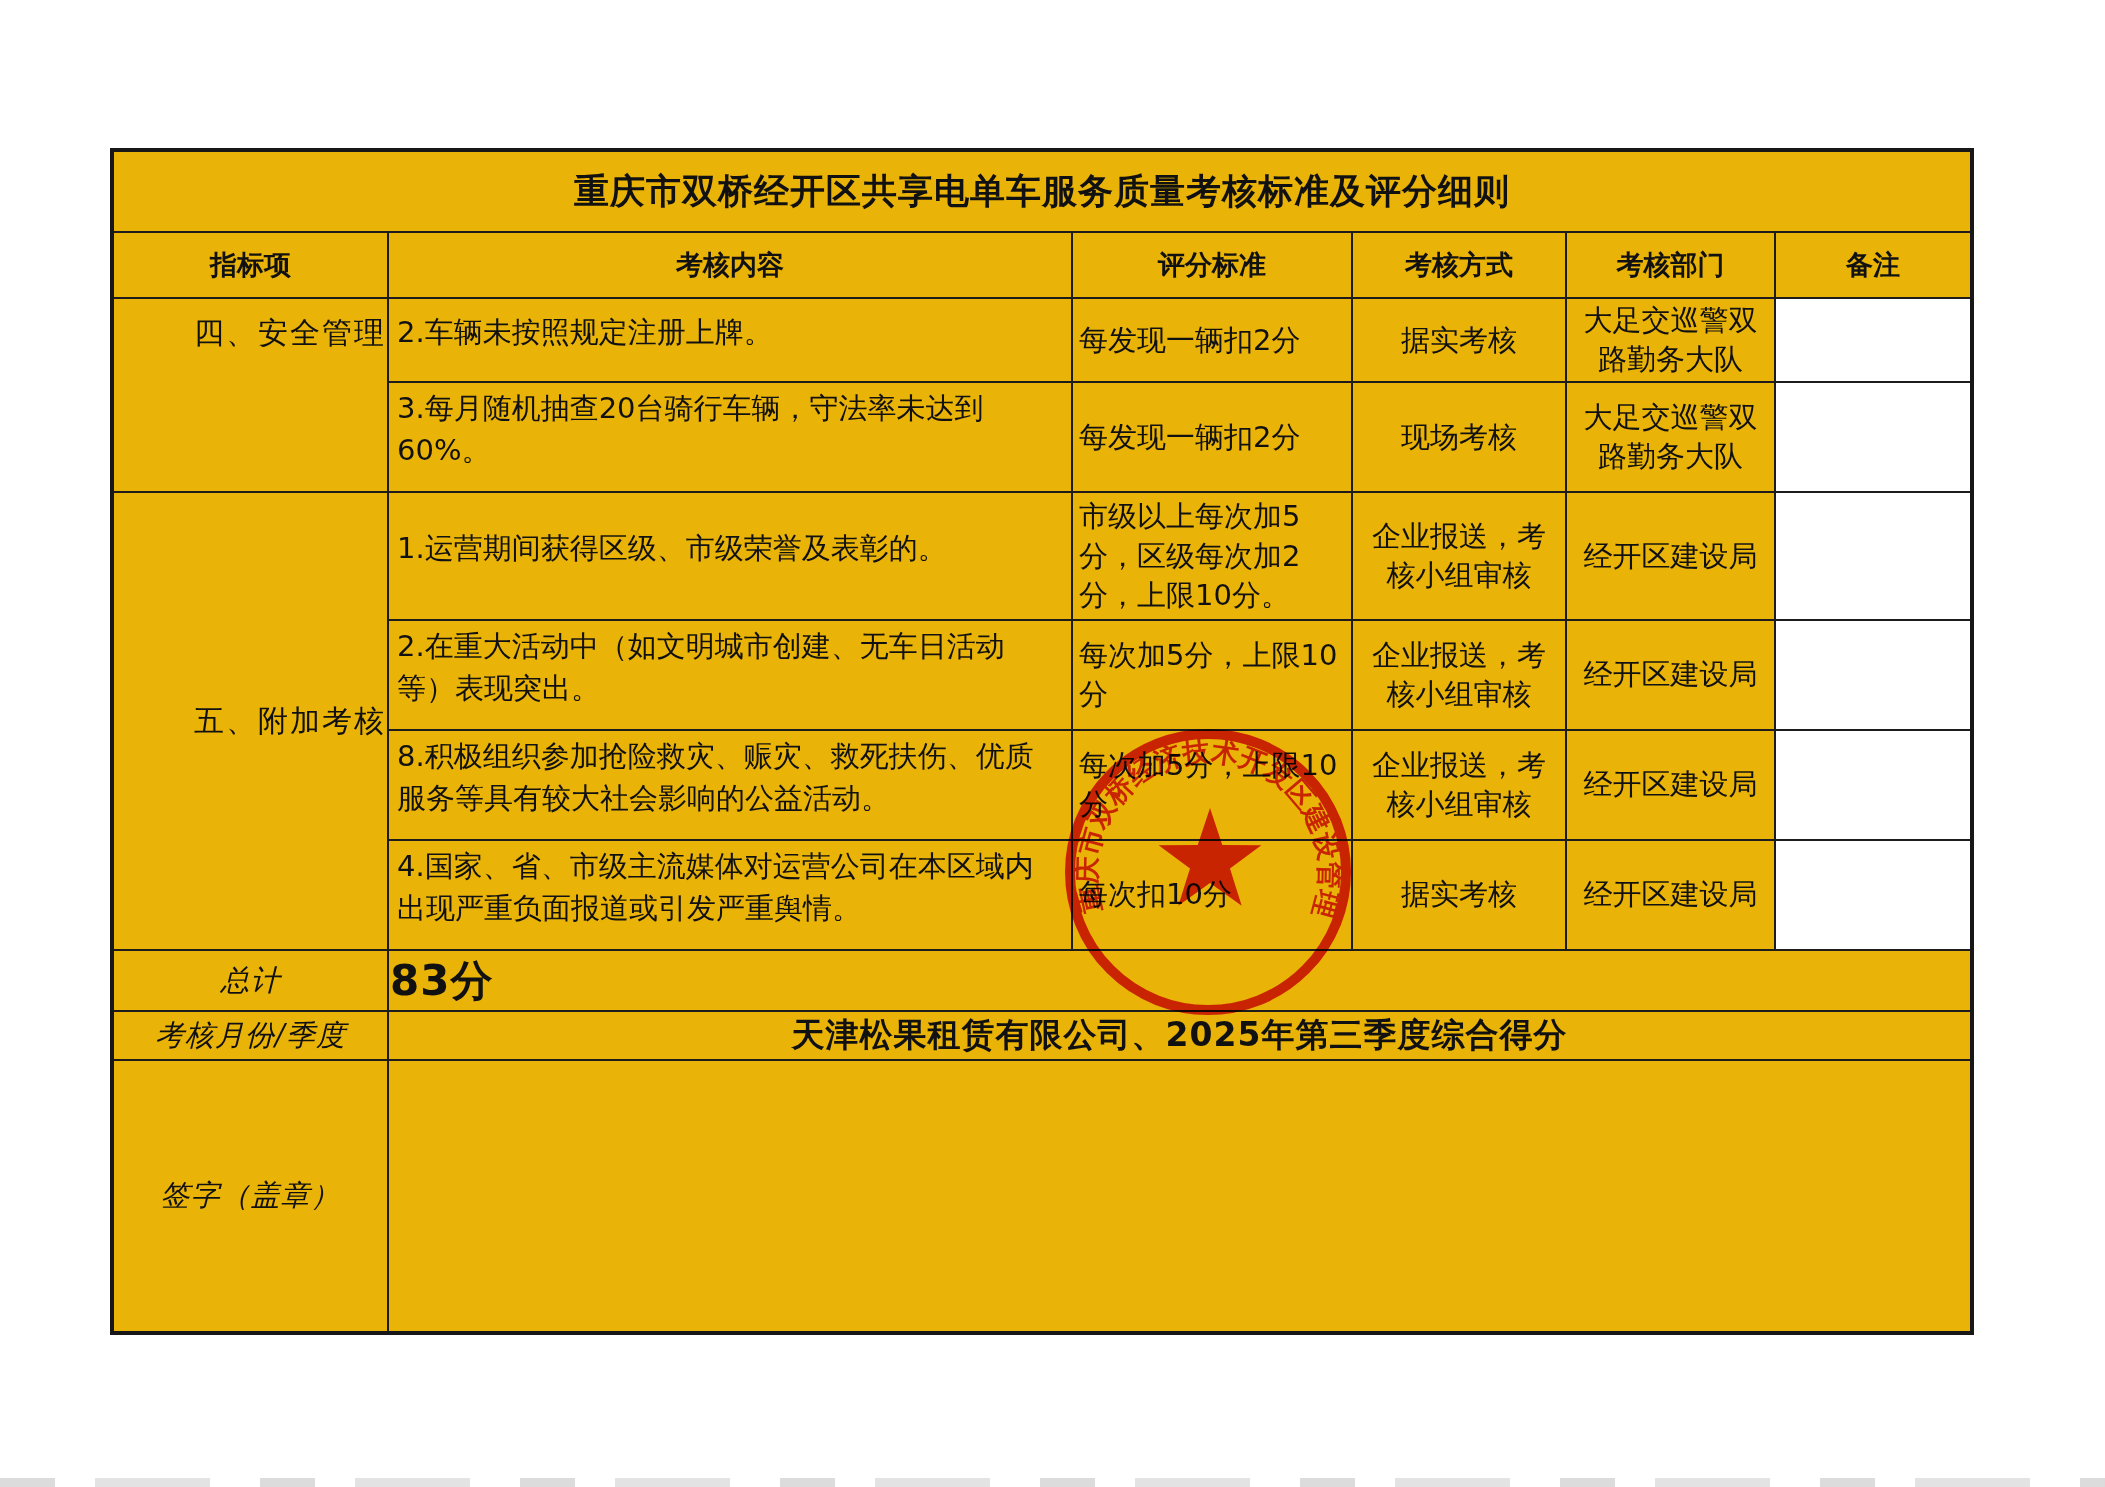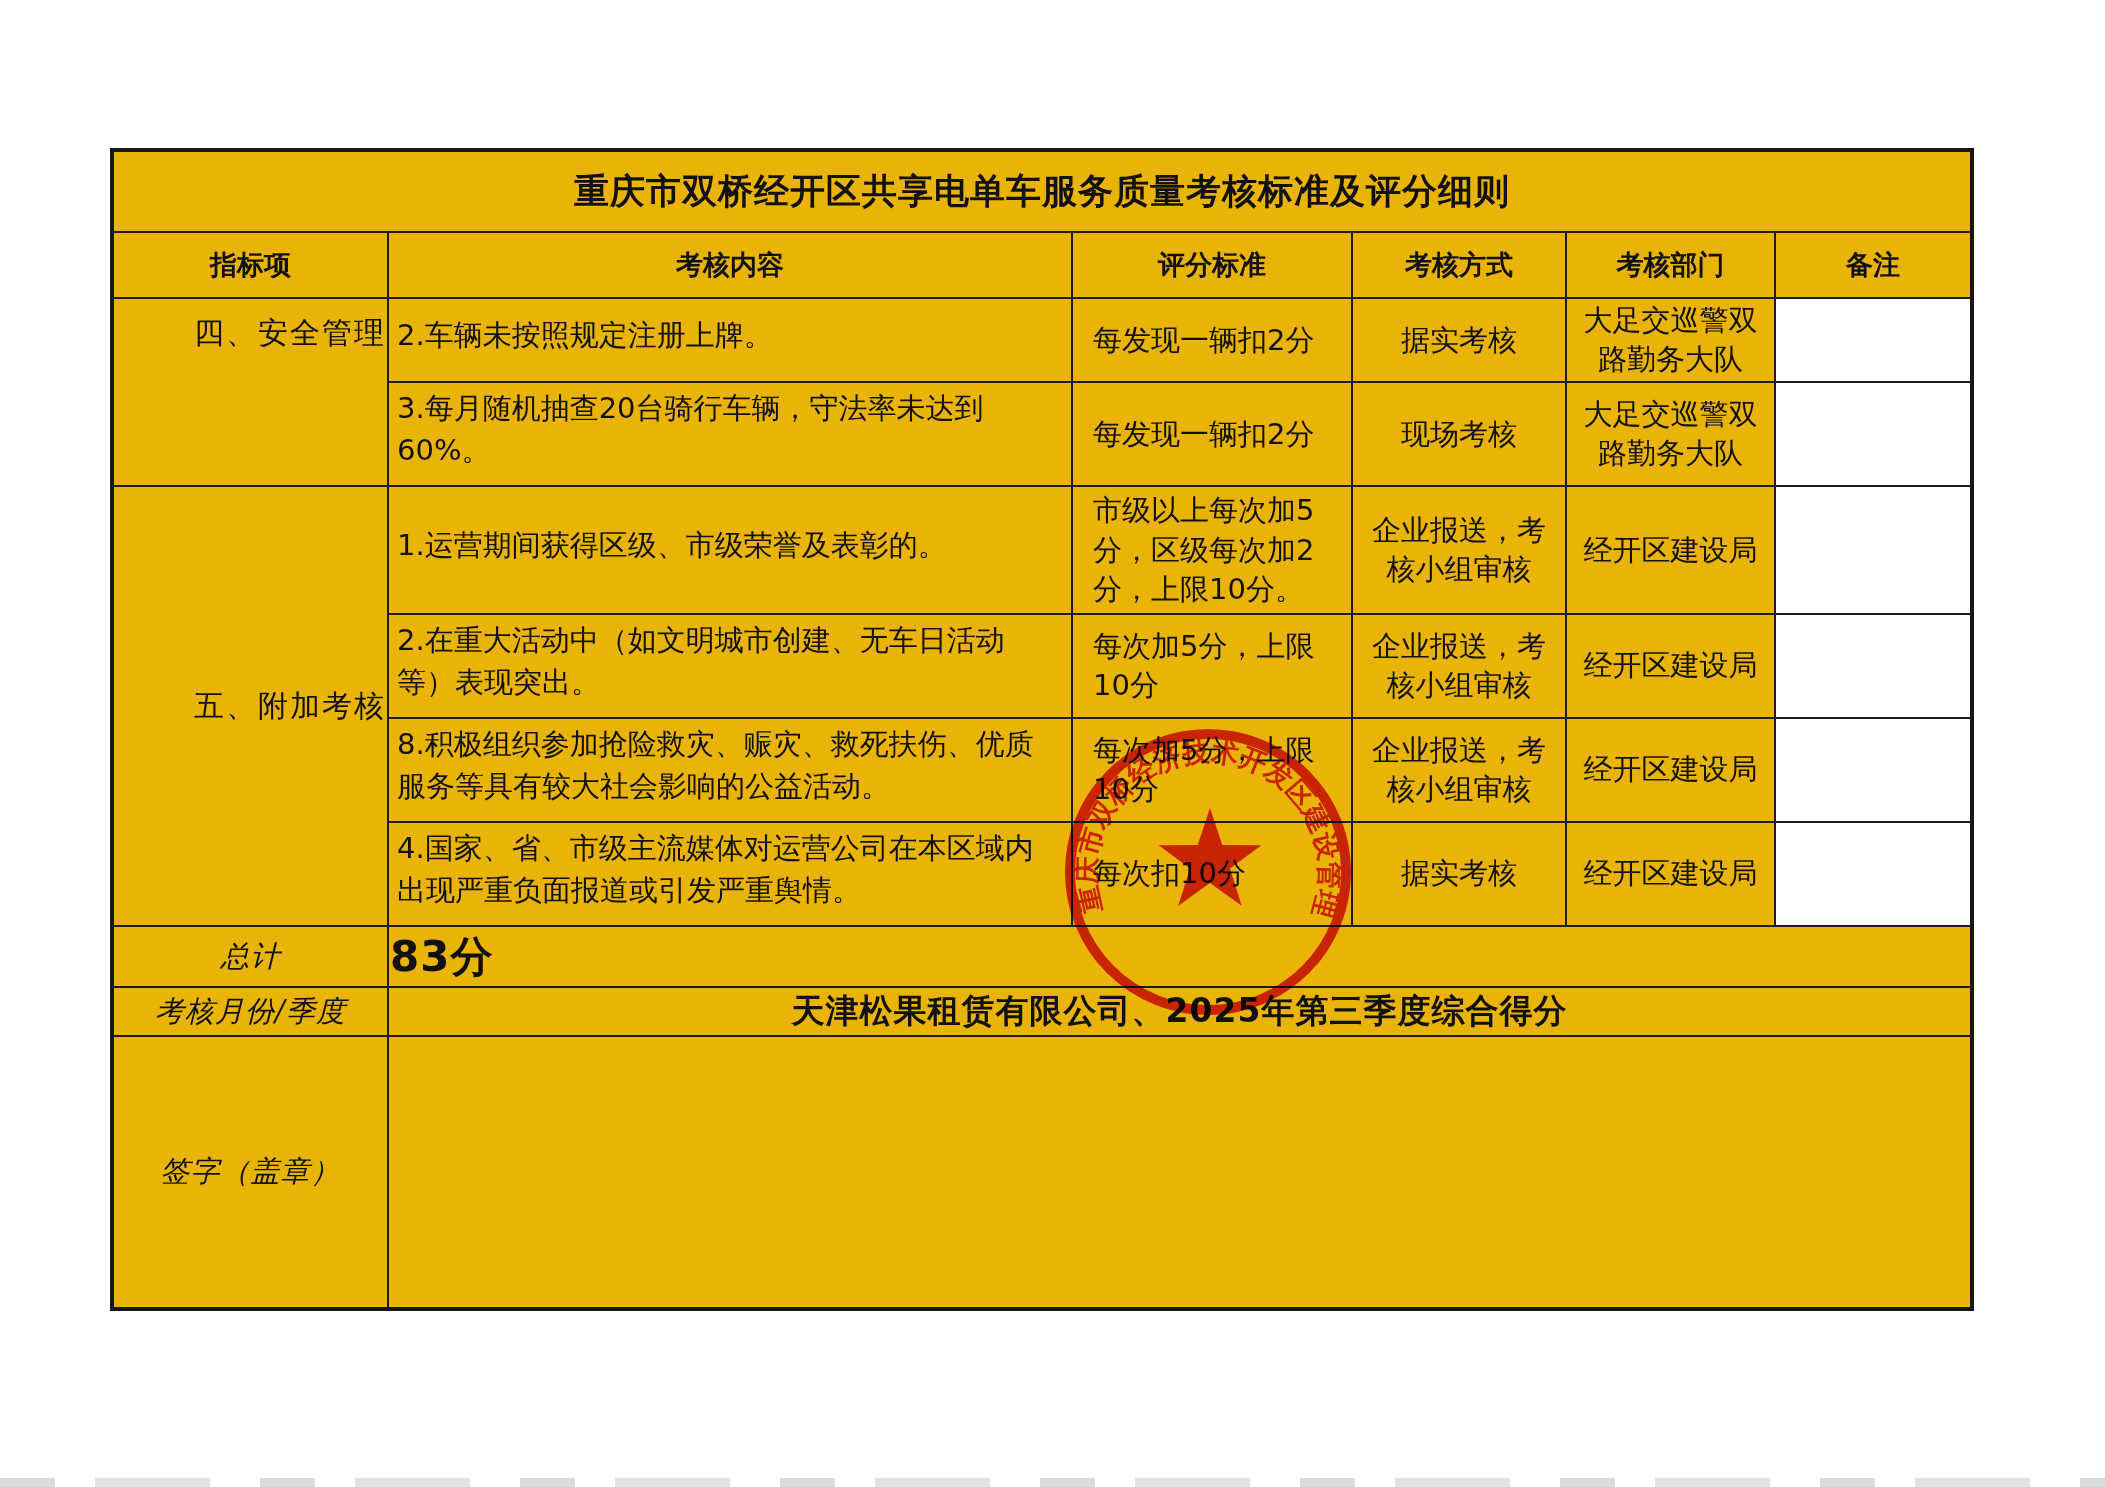--- a/index.html
+++ b/index.html
@@ -30,24 +30,24 @@
   }
   th.colhead{
     font-size:27px;font-weight:bold;text-align:center;
   }
   td.section{
     font-size:30px;font-weight:normal;text-align:right;
     letter-spacing:2px;
   }
   td.section.top{vertical-align:top;padding-top:14px;}
   td.content{
-    font-size:29px;text-align:left;padding:4px 10px 14px 8px;line-height:1.45;
+    font-size:29px;text-align:left;padding:4px 10px 20px 8px;line-height:1.45;
   }
   td.standard{
-    font-size:29px;text-align:left;padding:4px 20px;line-height:1.35;
+    font-size:29px;text-align:left;padding:4px 6px;line-height:1.35;
   }
   td.method,td.dept{
     font-size:29px;text-align:center;padding:2px 6px;line-height:1.35;
   }
   td.remark{background:#fff;}
   td.rowlabel{
     font-size:29px;text-align:center;
     font-family:"DejaVu Serif",serif;
     font-style:italic;
     letter-spacing:1px;

